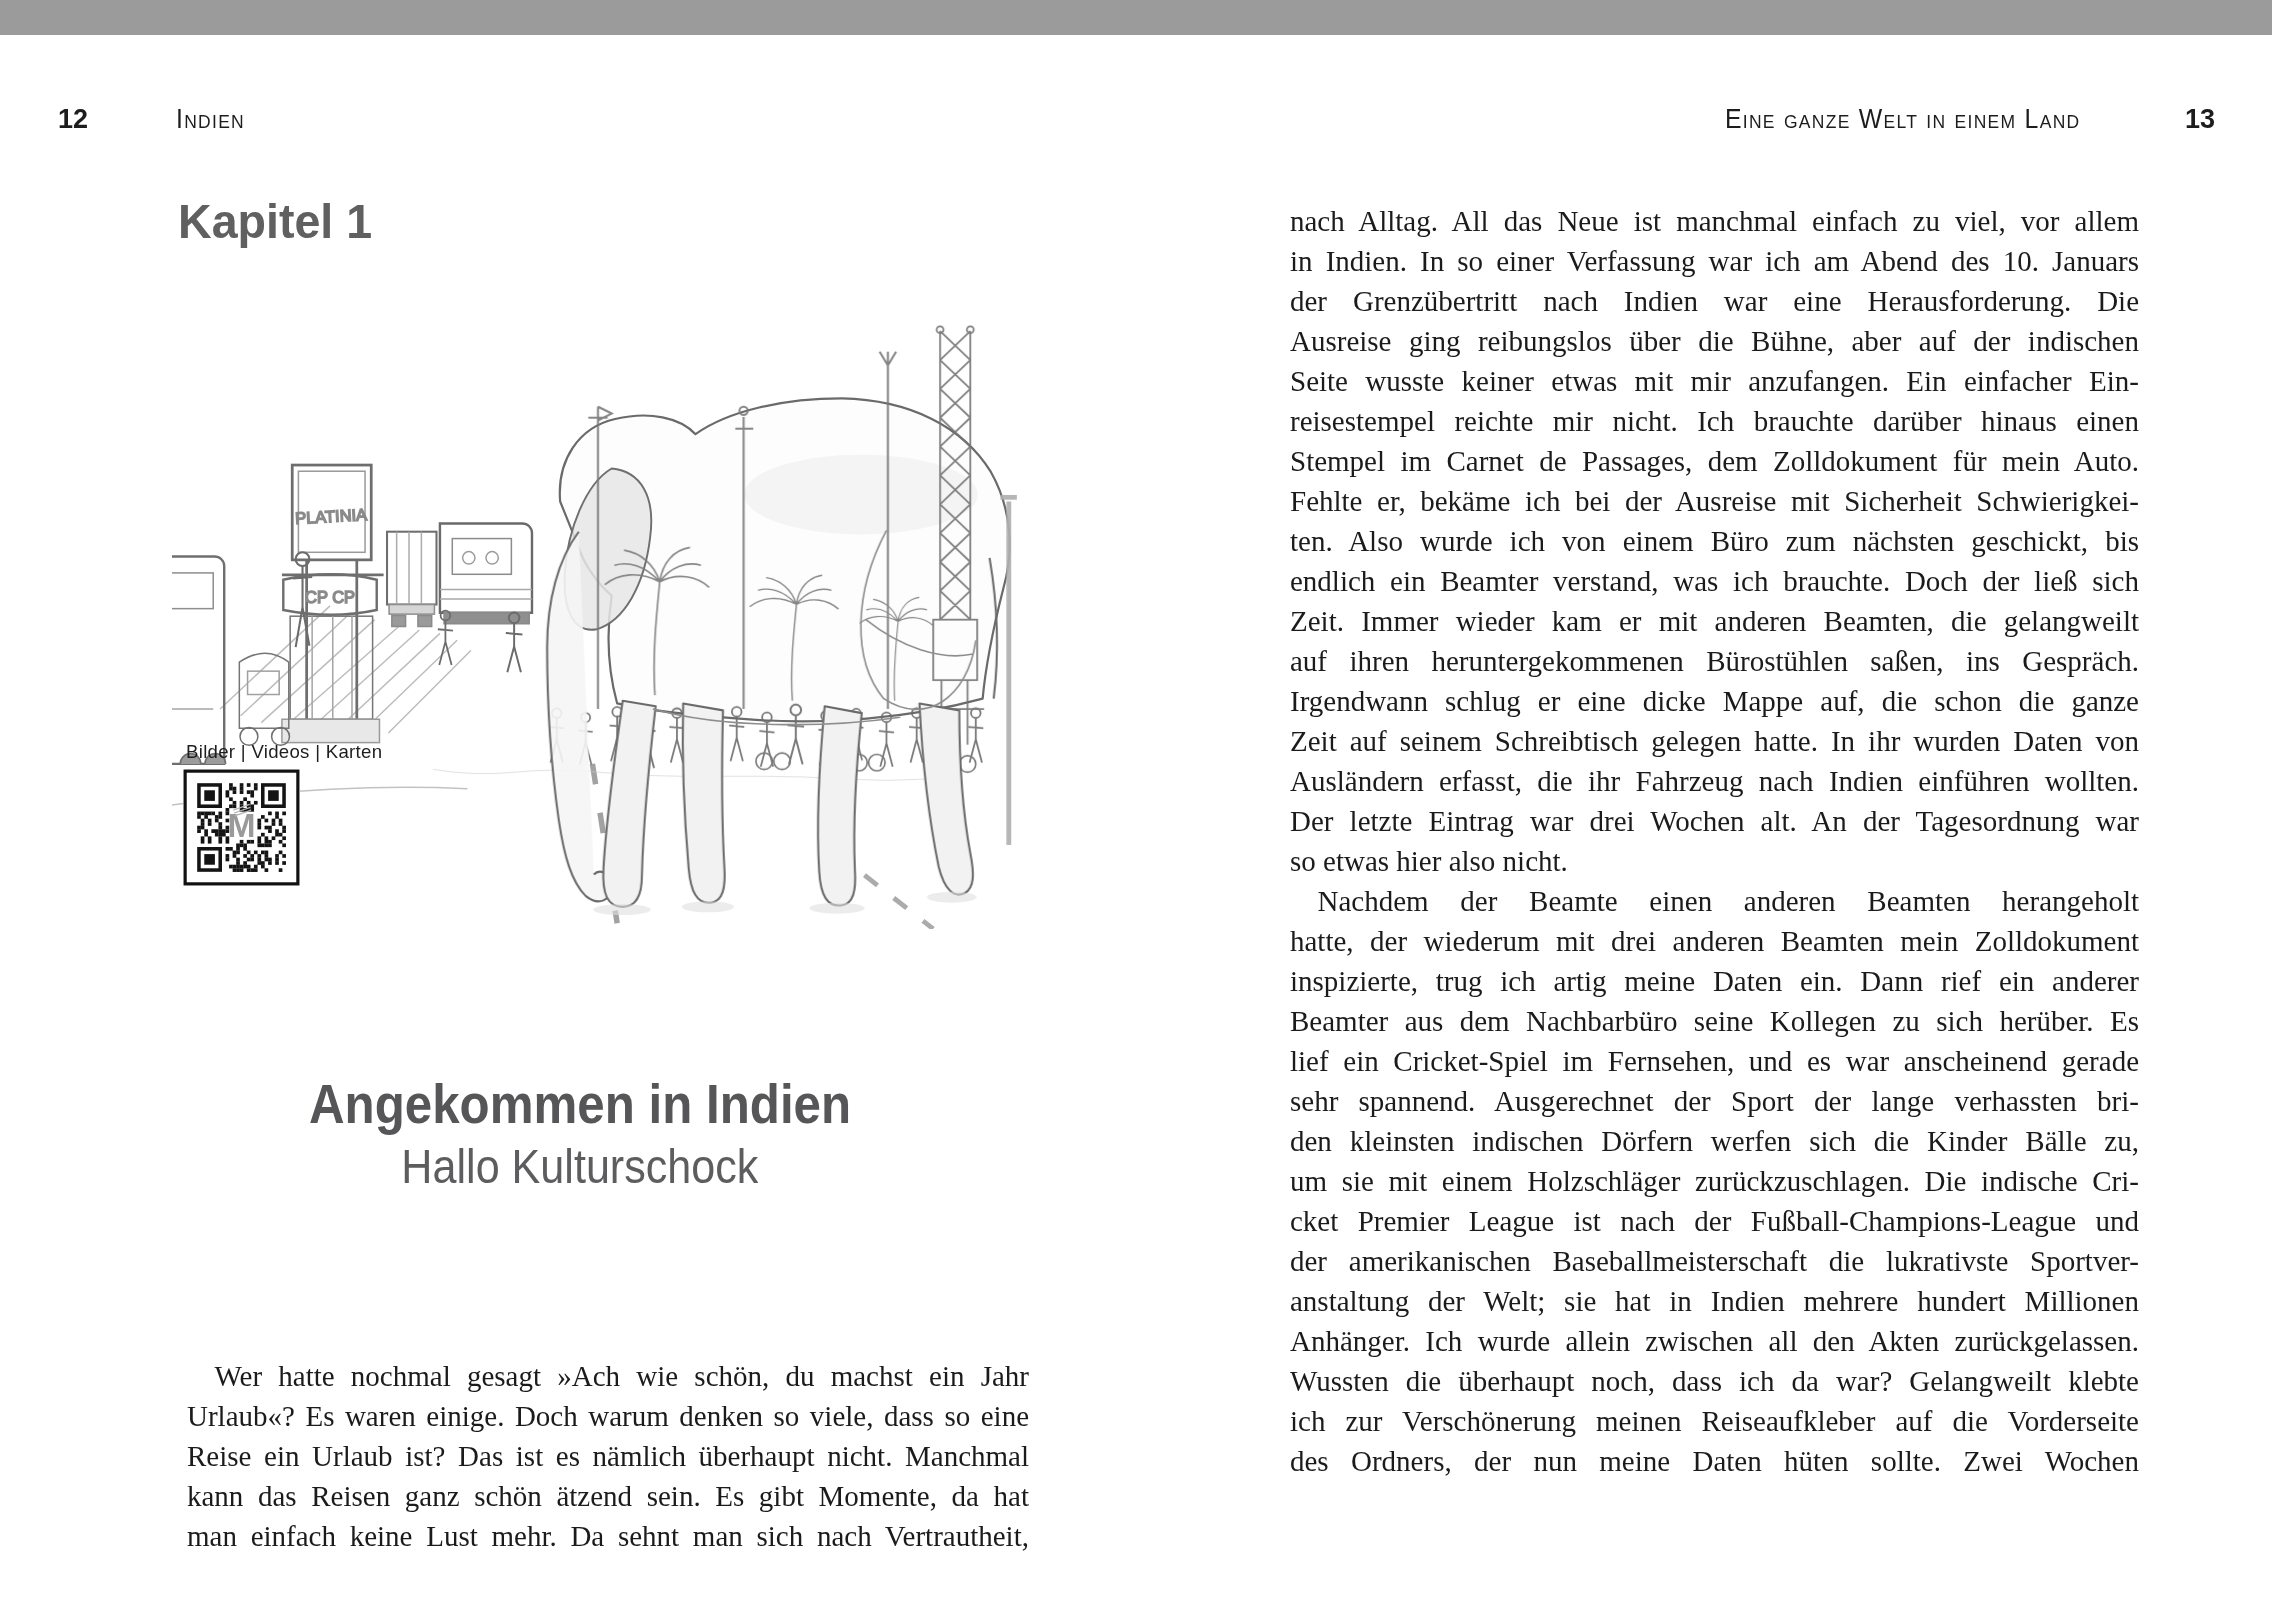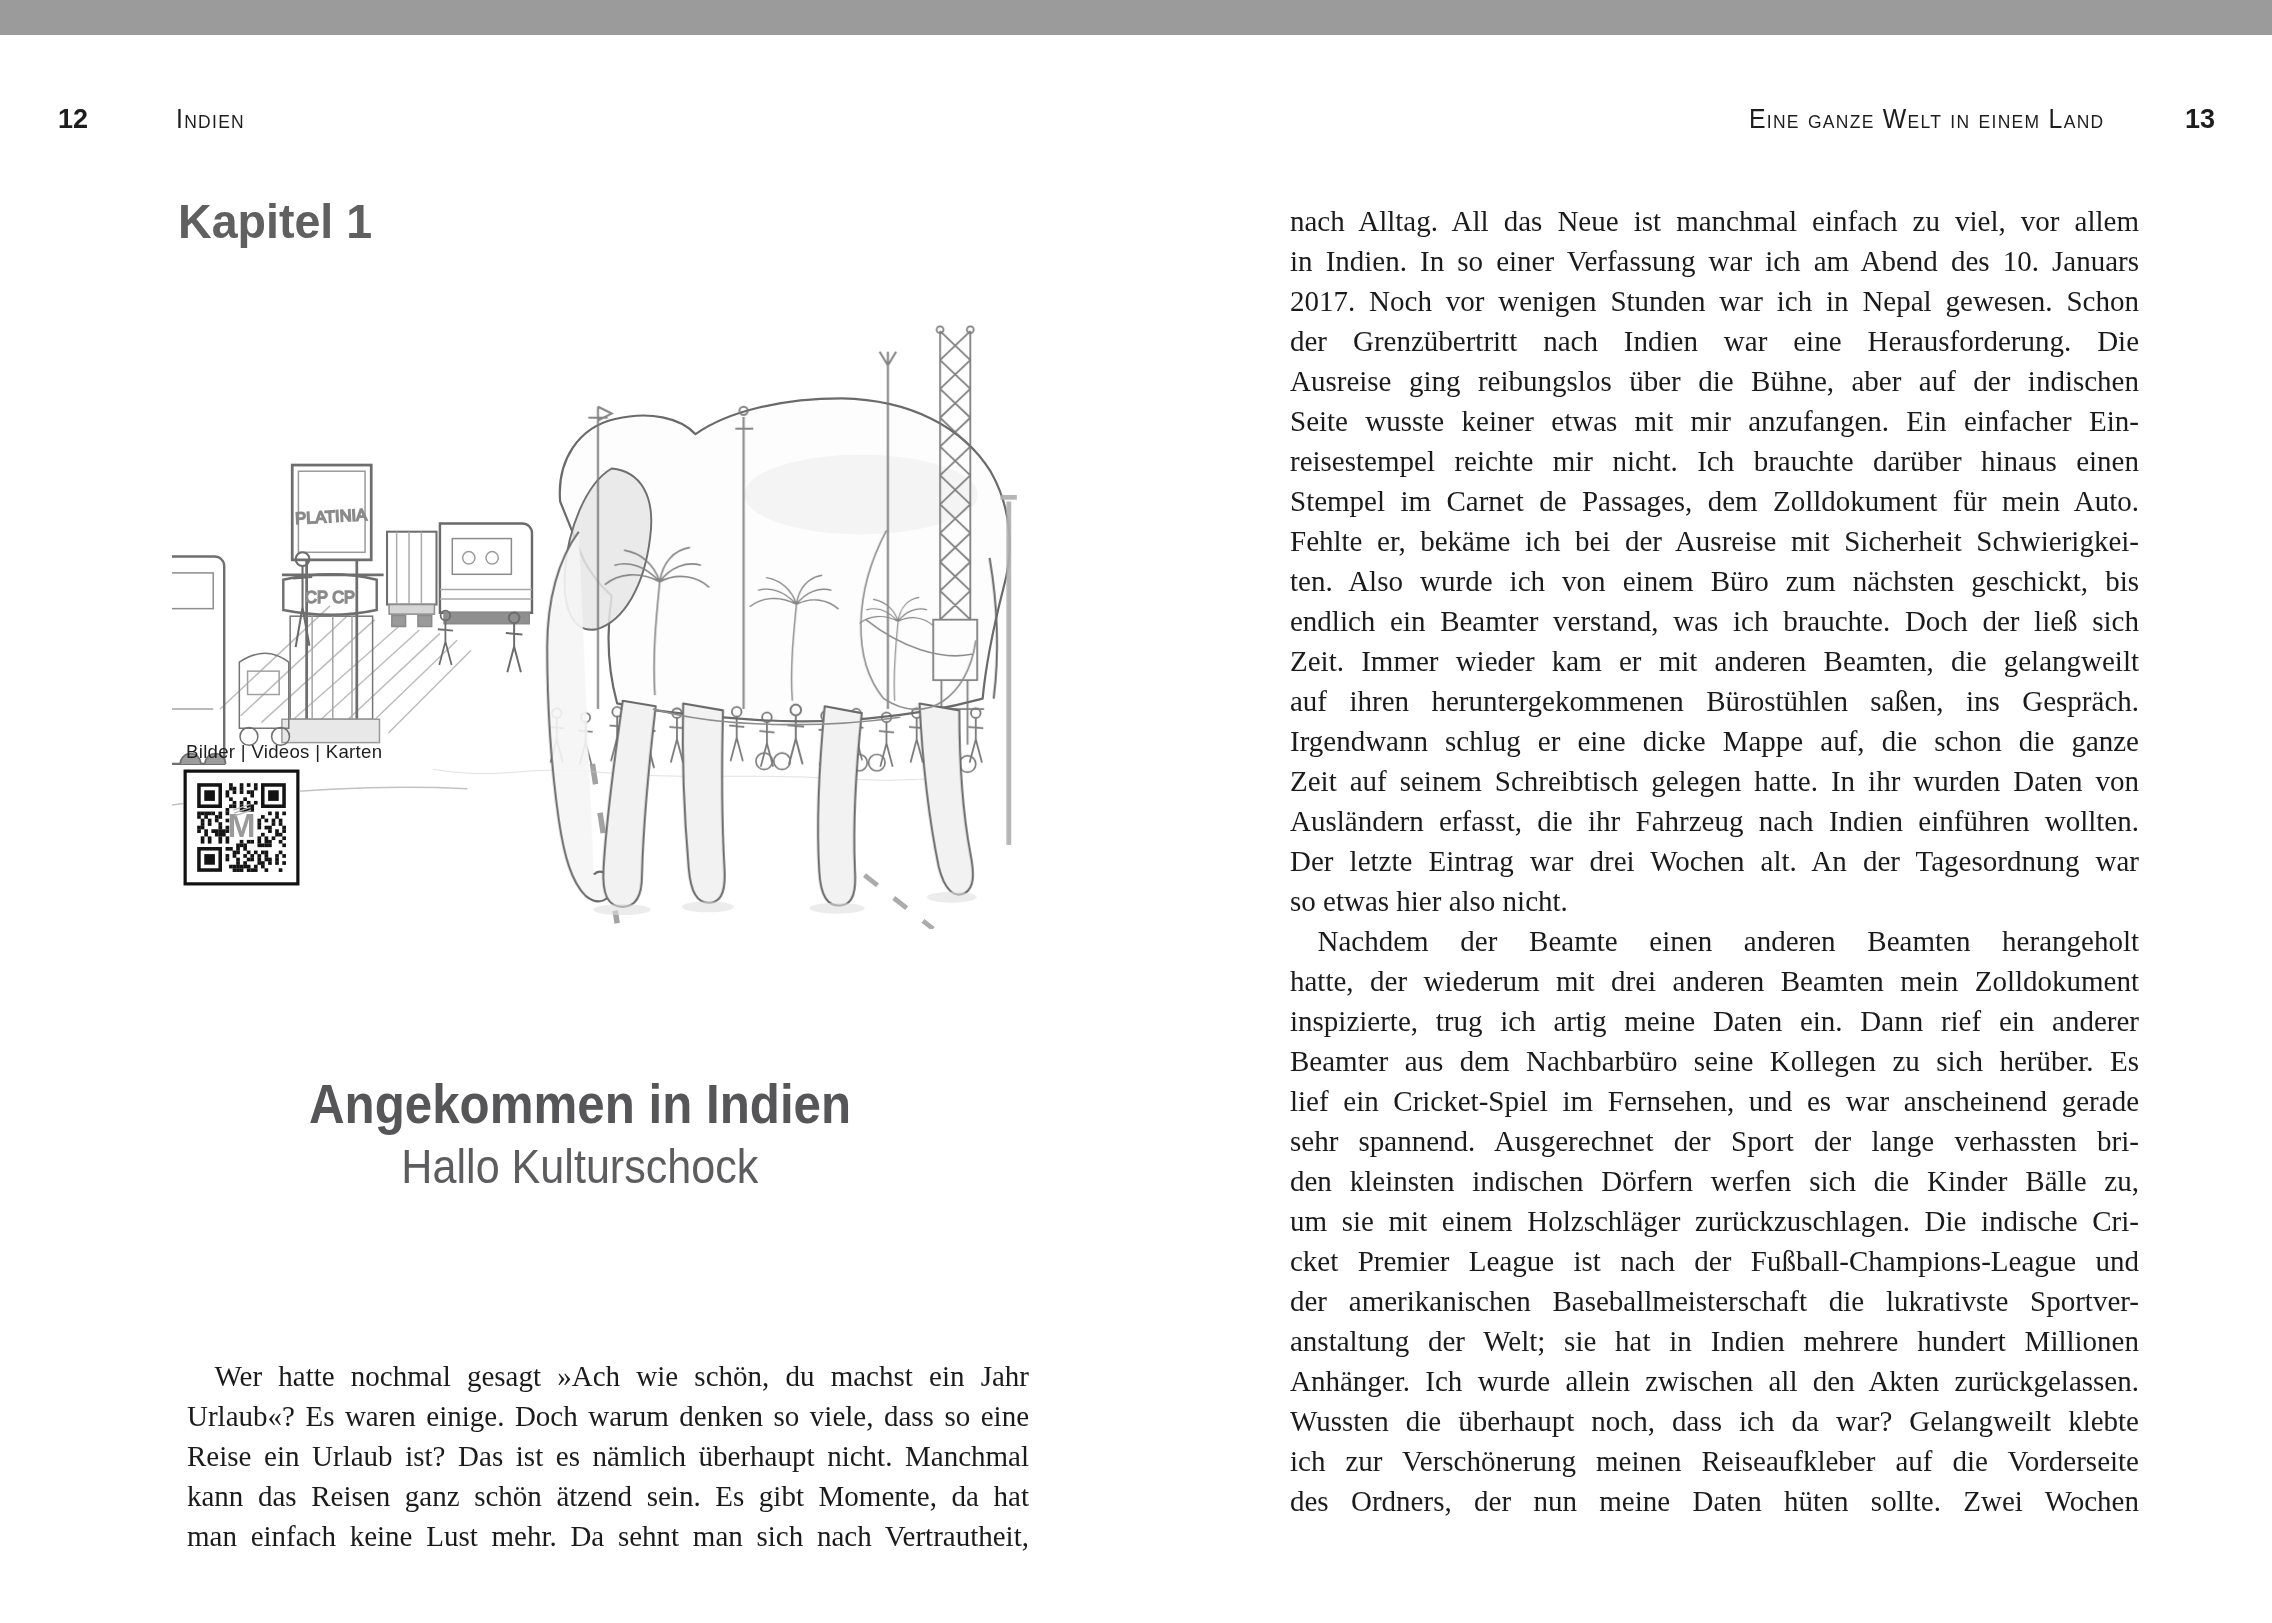--- a/index.html
+++ b/index.html
@@ -8,21 +8,21 @@
   .abs{position:absolute;}
 
   
   .runhead{font-family:"Liberation Sans",sans-serif;font-size:27px;color:#1d1d1d;
            display:flex;align-items:baseline;}
   .pagenum{font-weight:700;letter-spacing:0;}
   .rhtext{font-variant:small-caps;letter-spacing:1.4px;display:inline-block;
           transform:scaleX(.92);}
   #runhead-left{left:58px;top:69px;gap:88px;}
   #runhead-left .rhtext{transform-origin:left center;}
-  #runhead-right{right:58px;top:69px;gap:80px;}
+  #runhead-right{right:58px;top:69px;gap:104px;}
   #runhead-right .rhtext{transform-origin:right center;}
 
   
   #chapter-number{left:173px;top:158px;width:842px;text-align:left;
       font-family:"Liberation Sans",sans-serif;font-weight:700;font-size:49px;
       color:#606060;}
   #chapter-number span{display:inline-block;transform:scaleX(.95);}
 
   
   #chapter-title-block{left:159px;top:1036px;width:842px;text-align:center;
@@ -394,21 +394,20 @@
       <div class="line">Urlaub«? Es waren einige. Doch warum denken so viele, dass so eine</div>
       <div class="line">Reise ein Urlaub ist? Das ist es nämlich überhaupt nicht. Manchmal</div>
       <div class="line">kann das Reisen ganz schön ätzend sein. Es gibt Momente, da hat</div>
       <div class="line">man einfach keine Lust mehr. Da sehnt man sich nach Vertrautheit,</div>
     </div>
 
   <div class="abs bodycol" id="right-body">
     <div class="para1">
         <div class="line">nach Alltag. All das Neue ist manchmal einfach zu viel, vor allem</div>
         <div class="line">in Indien. In so einer Verfassung war ich am Abend des 10. Januars</div>
-        <div class="line">2017. Noch vor wenigen Stunden war ich in Nepal gewesen. Schon</div>
         <div class="line">der Grenzübertritt nach Indien war eine Herausforderung. Die</div>
         <div class="line">Ausreise ging reibungslos über die Bühne, aber auf der indischen</div>
         <div class="line">Seite wusste keiner etwas mit mir anzufangen. Ein einfacher Ein-</div>
         <div class="line">reisestempel reichte mir nicht. Ich brauchte darüber hinaus einen</div>
         <div class="line">Stempel im Carnet de Passages, dem Zolldokument für mein Auto.</div>
         <div class="line">Fehlte er, bekäme ich bei der Ausreise mit Sicherheit Schwierigkei-</div>
         <div class="line">ten. Also wurde ich von einem Büro zum nächsten geschickt, bis</div>
         <div class="line">endlich ein Beamter verstand, was ich brauchte. Doch der ließ sich</div>
         <div class="line">Zeit. Immer wieder kam er mit anderen Beamten, die gelangweilt</div>
         <div class="line">auf ihren heruntergekommenen Bürostühlen saßen, ins Gespräch.</div>

